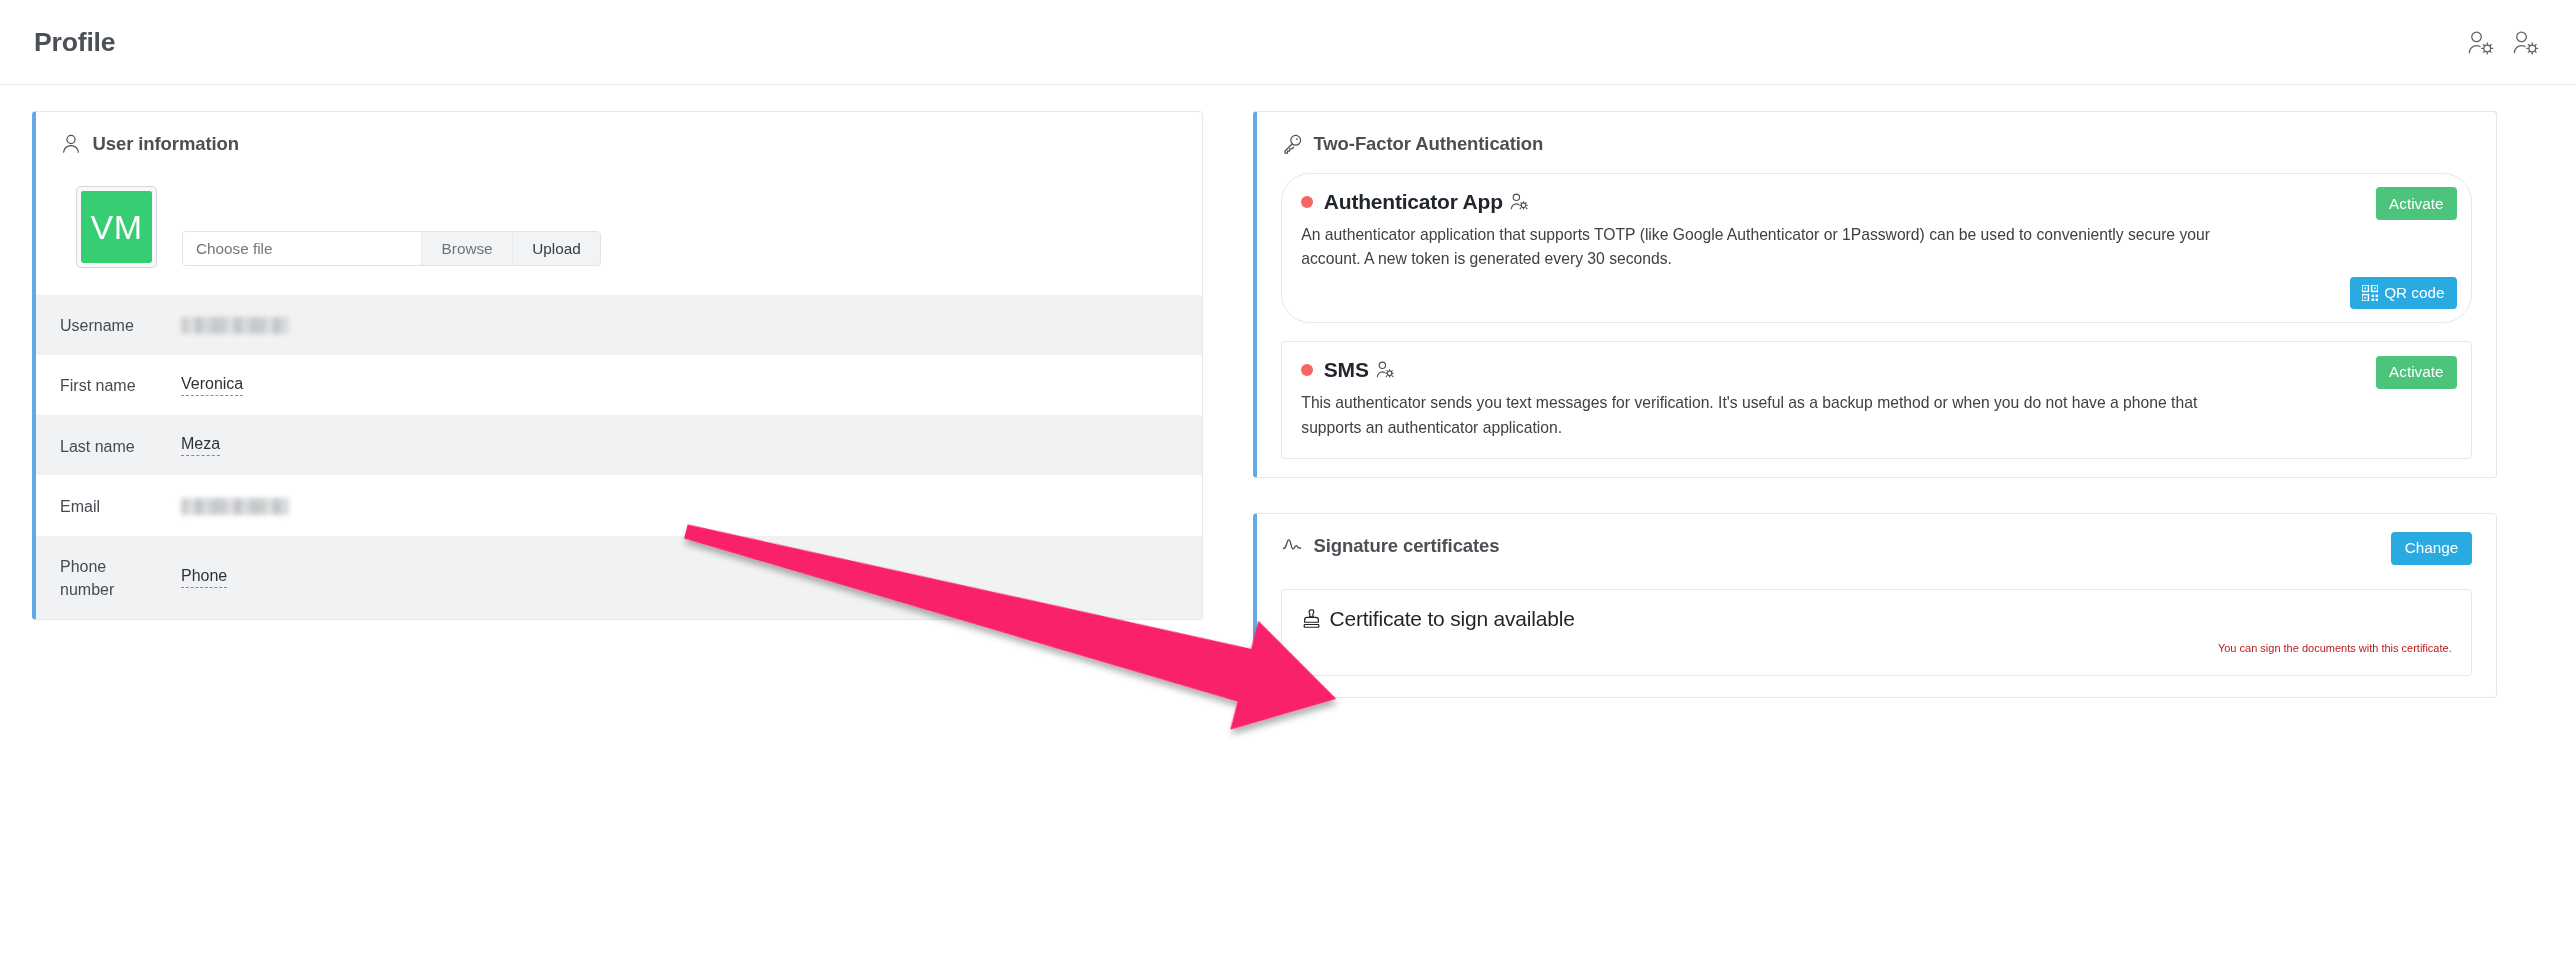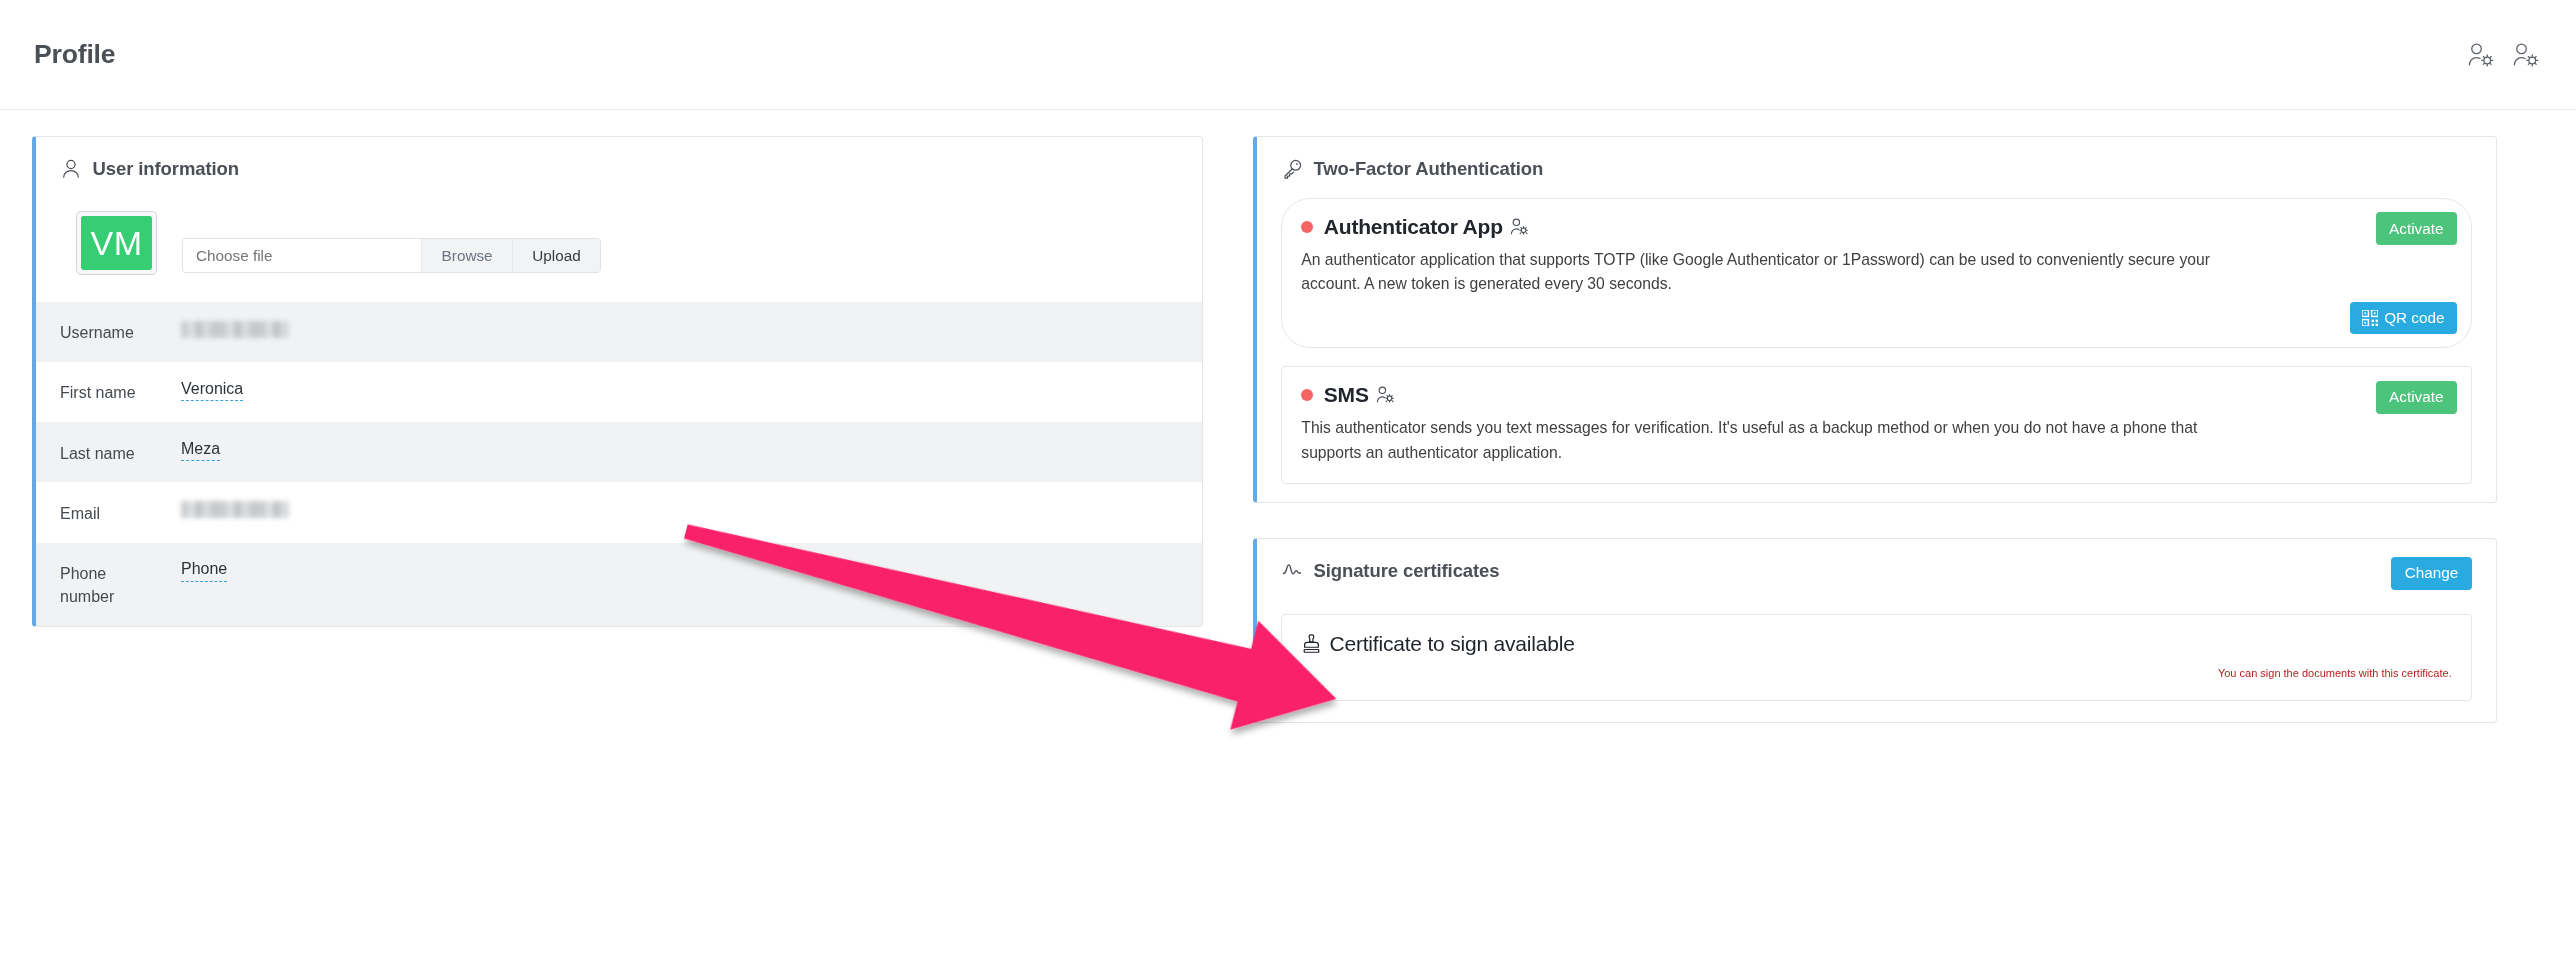--- a/index.html
+++ b/index.html
@@ -13,21 +13,21 @@
   body {
     font-family: "Liberation Sans", sans-serif;
     background: #ffffff;
     color: #3b4149;
     -webkit-font-smoothing: antialiased;
   }
 
   
   .topbar {
     position: relative;
-    height: 110px;
+    height: 85px;
     background: #ffffff;
     border-bottom: 0.8px solid #e8eaed;
     display: flex;
     align-items: center;
     padding: 0 35px 0 34px;
   }
   .page-title {
     font-size: 26.6px;
     font-weight: bold;
     color: #4b5056;
@@ -91,21 +91,21 @@
 
   
   .avatar-row {
     display: flex;
     align-items: flex-end;
     margin-top: 31px;
     padding-left: 16px;
   }
   .avatar-frame {
     width: 81px;
-    height: 64px;
+    height: 82px;
     border: 0.8px solid #d2d6db;
     border-radius: 4.8px;
     background: #f7f8f9;
     padding: 4px;
     flex: none;
   }
   .avatar-img {
     width: 100%;
     height: 100%;
     background: #35ce73;
@@ -153,21 +153,21 @@
 
   
   .info-table {
     margin-top: 27px;
     margin-left: -24px;
     margin-right: -24px;
     width: calc(100% + 48px);
   }
   .info-row {
     display: flex;
-    align-items: flex-start;
+    align-items: center;
     padding: 17.7px 24px 17.7px 24px;
     min-height: 60px;
   }
   .info-row.alt { background: #f1f2f3; }
   .info-label {
     width: 85px;
     flex: none;
     font-size: 16px;
     color: #454b52;
     line-height: 1.45;

